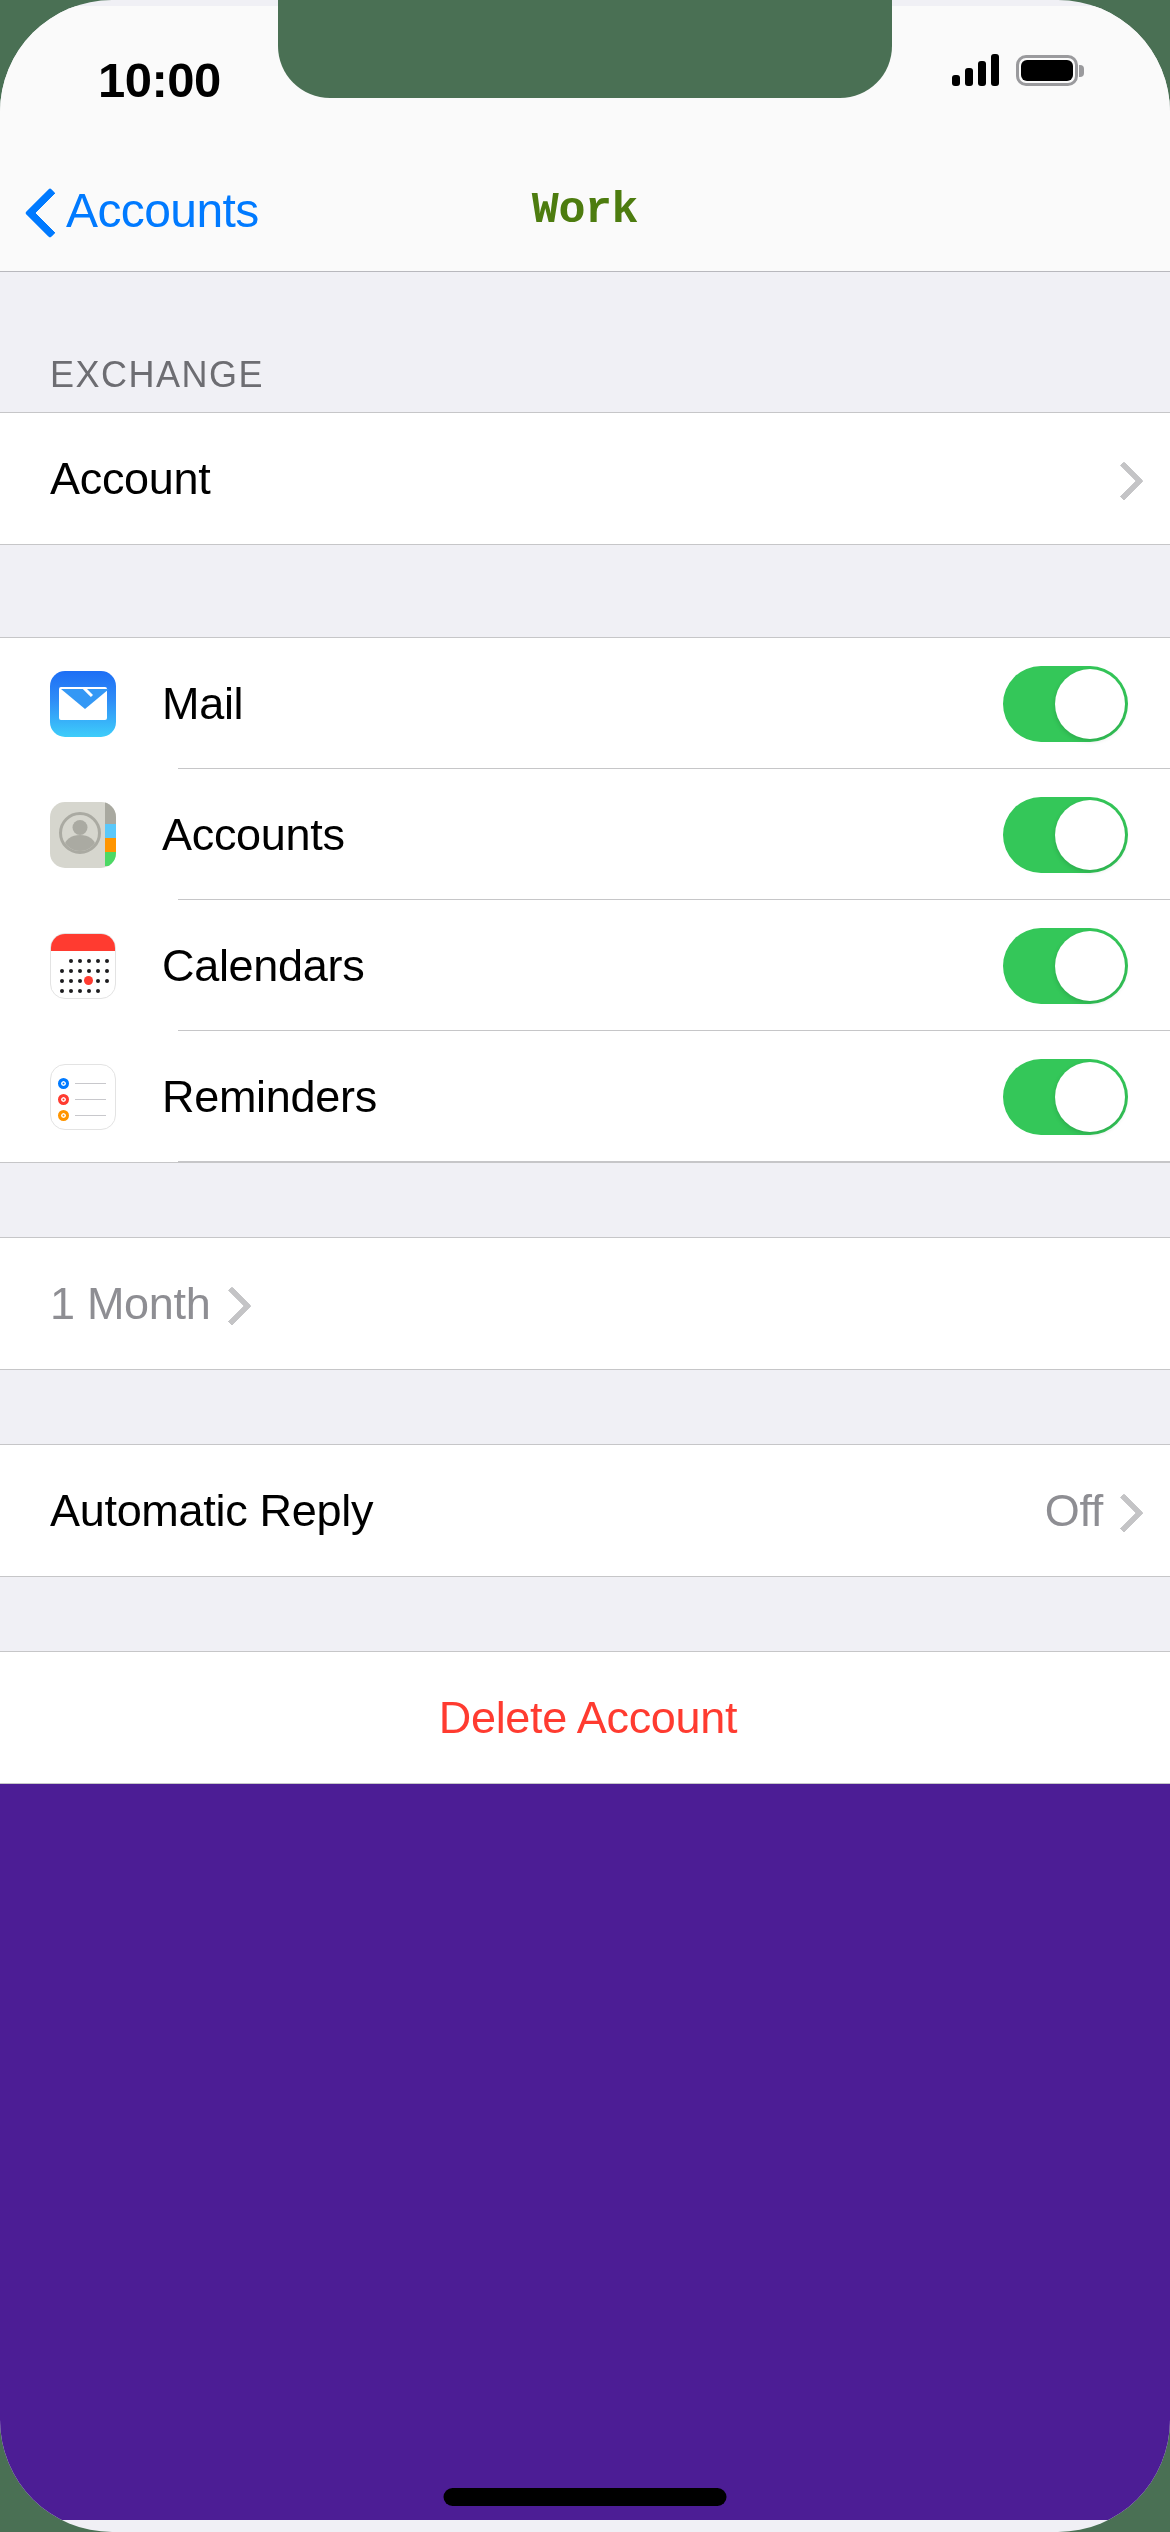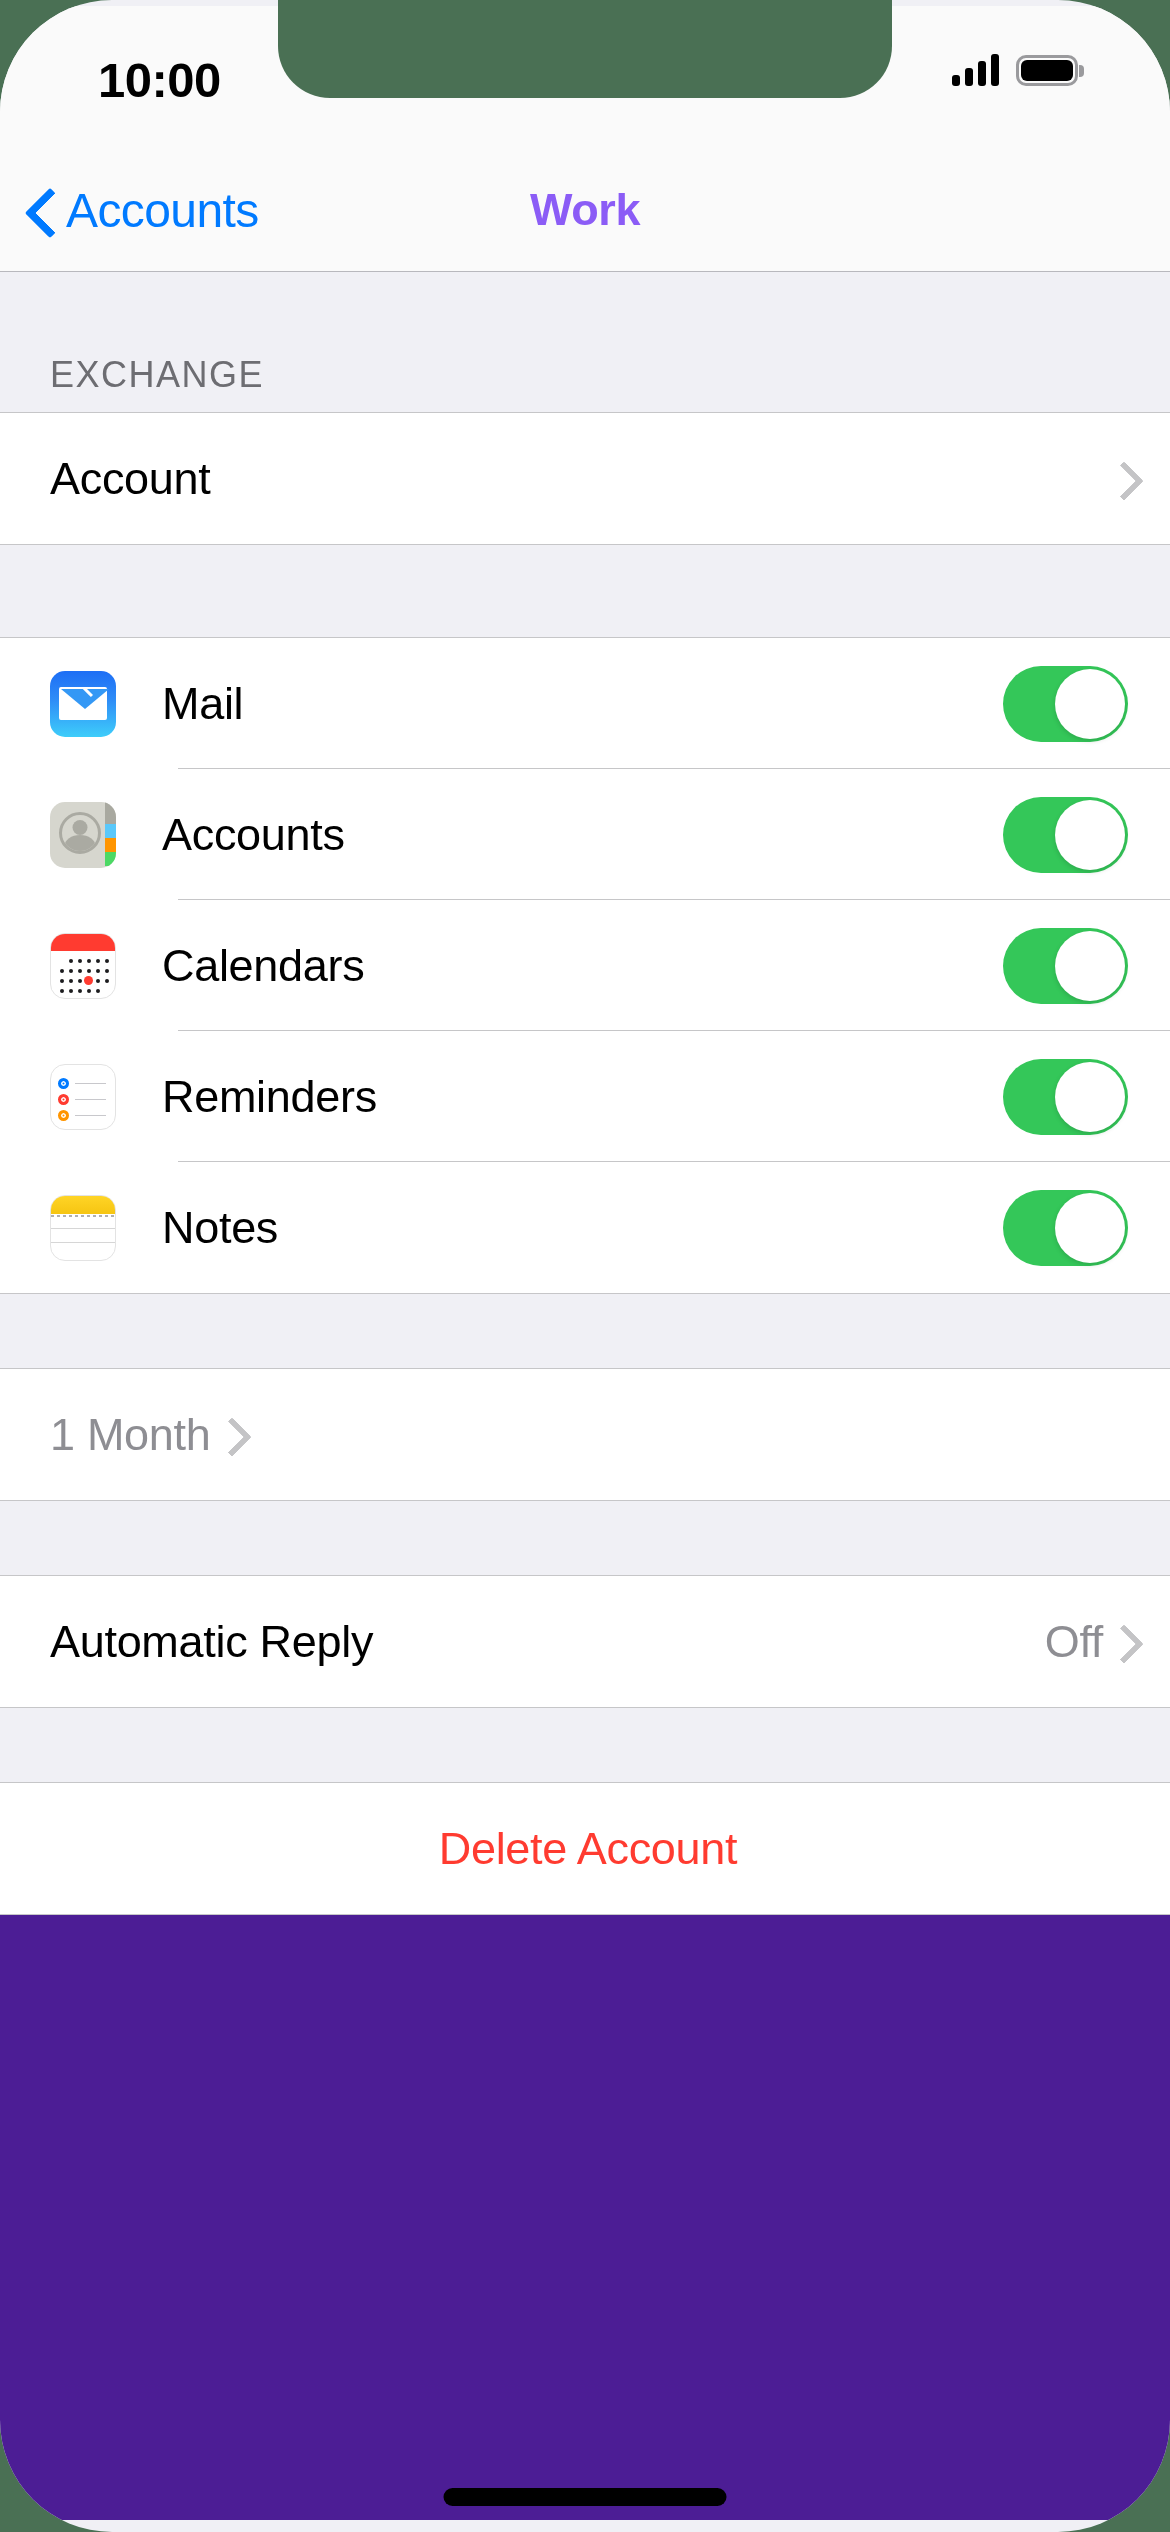--- a/index.html
+++ b/index.html
@@ -114,22 +114,23 @@
     color:#007aff;
     letter-spacing:-0.6px;
   }
   #nav-title {
     position:absolute;
     left:0; top:0;
     width:1170px; height:124px;
     display:flex; align-items:center; justify-content:center;
     font-size:45px;
     font-weight:bold;
-    color:#8b5cf6;
+    color:#4d7c0f;
     letter-spacing:-0.4px;
+    font-family:Liberation Mono, monospace;
   }
 
   
   #content {
     position:absolute;
     top:260px; left:0;
     width:1170px;
     height:2260px;
     background:#4c1d95;
   }
@@ -541,32 +542,20 @@
               <span class="bullet"></span>
               <span class="line"></span>
             </span>
         </span>
         <span class="row-label">Reminders</span>
         <span class="toggle">
             <span class="knob"></span>
           </span>
       </div>
 
-      <div class="row icon-row">
-        <span class="app-icon icon-notes">
-          <span class="band"></span>
-            <span class="perf"></span>
-          <span class="rule r1"></span>
-            <span class="rule r2"></span>
-        </span>
-        <span class="row-label">Notes</span>
-        <span class="toggle">
-            <span class="knob"></span>
-          </span>
-      </div>
 
     </div>
 
     <div class="gap" style="height:74px"></div>
 
     <div class="group">
       <div class="row">
         <span class="row-value">1 Month</span>
         <span class="chevron"></span>
       </div>

